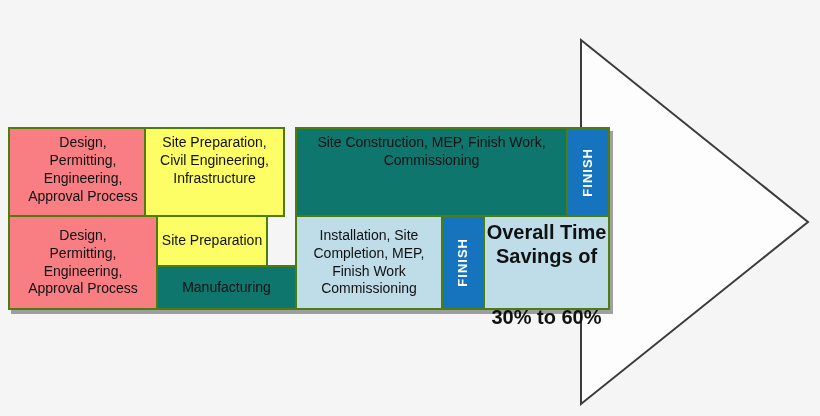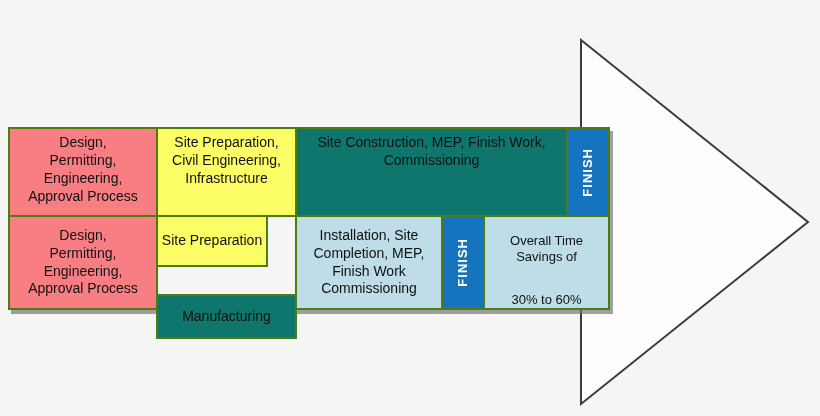--- a/index.html
+++ b/index.html
@@ -51,43 +51,43 @@
     padding-top: 5px;
   }
   .pink      { background: #F87E84; }
   .yellow    { background: #FDFD66; }
   .green     { background: #0f766e; }
   .blue      { background: #1574BD; }
   .lightblue { background: #BEDDE8; }
 
   
   .c-t-design   { left: 0;     top: 0;  width: 150px; height: 90px; }
-  .c-t-siteprep { left: 148px; top: 0;  width: 141px; height: 90px; }
+  .c-t-siteprep { left: 136px; top: 0;  width: 141px; height: 90px; }
   .c-t-constr   { left: 287px; top: 0;  width: 273px; height: 90px; }
   .c-t-finish   { left: 558px; top: 0;  width: 44px;  height: 90px; }
 
   
   .c-b-design   { left: 0;     top: 88px;  width: 150px; height: 95px; }
   .c-b-siteprep { left: 148px; top: 88px;  width: 112px; height: 52px; }
-  .c-b-manuf    { left: 148px; top: 138px; width: 141px; height: 45px; margin-top: 29px; }
+  .c-b-manuf    { left: 148px; top: 138px; width: 141px; height: 45px; }
   .c-b-install  { left: 287px; top: 88px;  width: 148px; height: 95px; }
   .c-b-finish   { left: 433px; top: 88px;  width: 44px;  height: 95px; }
   .c-b-savings  { left: 475px; top: 88px;  width: 127px; height: 95px; }
 
   .finish-label {
     writing-mode: vertical-rl;
     transform: rotate(180deg);
     color: #ffffff;
     font-weight: bold;
     font-size: 13px;
     letter-spacing: 1px;
   }
   .savings-text {
-    font-weight: normal;
-    font-size: 13px;
+    font-weight: bold;
+    font-size: 20px;
     line-height: 1.22;
   }
   .savings-text .gap {
     display: block;
     height: 12px;
   }
 </style>
 </head>
 <body>
 

